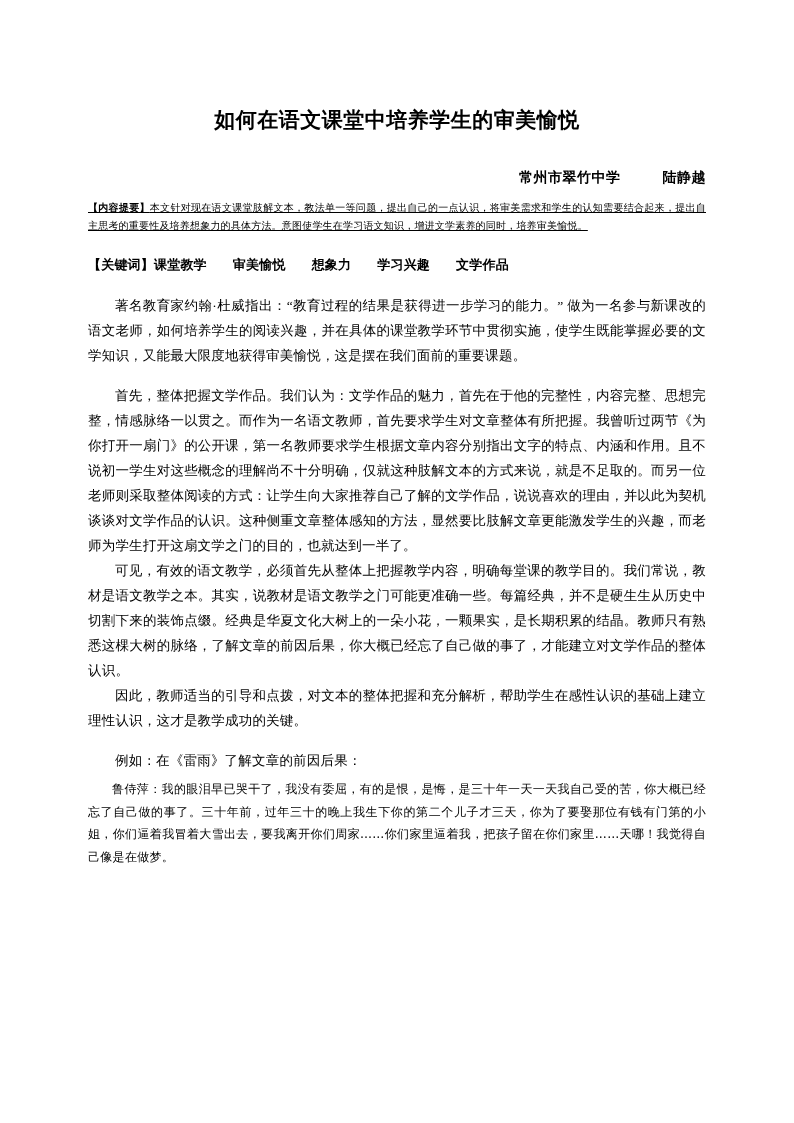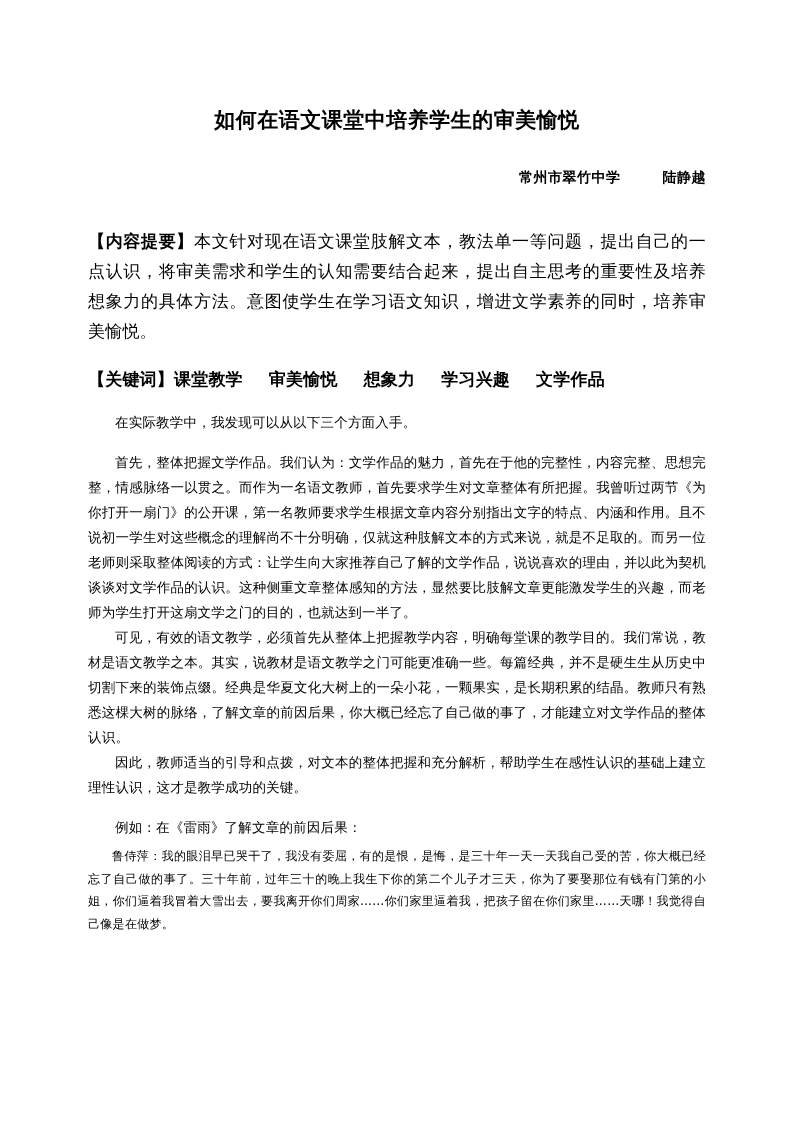--- a/index.html
+++ b/index.html
@@ -33,33 +33,34 @@
     font-size: 14px;
     font-weight: 700;
     margin-top: 34px;
     letter-spacing: 0.5px;
   }
   .byline .sep {
     display: inline-block;
     width: 34px;
   }
   .abstract {
-    margin-top: 40px;
-    font-size: 17px;
+    margin-top: 12px;
+    font-size: 10px;
     line-height: 1.75;
     text-align: justify;
     letter-spacing: 0.2px;
+    text-decoration: underline;
   }
   .abstract .lead,
   .keywords .lead {
     font-weight: 700;
   }
   .keywords {
     margin-top: 22px;
-    font-size: 17px;
+    font-size: 13px;
     font-weight: 700;
     letter-spacing: 0.2px;
   }
   .keywords .kw {
     display: inline-block;
     margin-right: 26px;
   }
   .body-block {
     margin-top: 20px;
   }
@@ -99,21 +100,21 @@
 
   <div class="abstract">
     <span class="lead">【内容提要】</span><span>本文针对现在语文课堂肢解文本，教法单一等问题，提出自己的一点认识，将审美需求和学生的认知需要结合起来，提出自主思考的重要性及培养想象力的具体方法。意图使学生在学习语文知识，增进文学素养的同时，培养审美愉悦。</span>
   </div>
 
   <div class="keywords">
     <span class="lead">【关键词】</span><span class="kw">课堂教学</span><span class="kw">审美愉悦</span><span class="kw">想象力</span><span class="kw">学习兴趣</span><span class="kw">文学作品</span>
   </div>
 
   <div class="body-block">
-    <p class="para">在实际教学中，我发现可以从以下三个方面入手。</p>
+    <p class="para gap">著名教育家约翰·杜威指出：“教育过程的结果是获得进一步学习的能力。” 做为一名参与新课改的语文老师，如何培养学生的阅读兴趣，并在具体的课堂教学环节中贯彻实施，使学生既能掌握必要的文学知识，又能最大限度地获得审美愉悦，这是摆在我们面前的重要课题。</p>
     <p class="para gap">首先，整体把握文学作品。我们认为：文学作品的魅力，首先在于他的完整性，内容完整、思想完整，情感脉络一以贯之。而作为一名语文教师，首先要求学生对文章整体有所把握。我曾听过两节《为你打开一扇门》的公开课，第一名教师要求学生根据文章内容分别指出文字的特点、内涵和作用。且不说初一学生对这些概念的理解尚不十分明确，仅就这种肢解文本的方式来说，就是不足取的。而另一位老师则采取整体阅读的方式：让学生向大家推荐自己了解的文学作品，说说喜欢的理由，并以此为契机谈谈对文学作品的认识。这种侧重文章整体感知的方法，显然要比肢解文章更能激发学生的兴趣，而老师为学生打开这扇文学之门的目的，也就达到一半了。</p>
     <p class="para">可见，有效的语文教学，必须首先从整体上把握教学内容，明确每堂课的教学目的。我们常说，教材是语文教学之本。其实，说教材是语文教学之门可能更准确一些。每篇经典，并不是硬生生从历史中切割下来的装饰点缀。经典是华夏文化大树上的一朵小花，一颗果实，是长期积累的结晶。教师只有熟悉这棵大树的脉络，了解文章的前因后果，你大概已经忘了自己做的事了，才能建立对文学作品的整体认识。</p>
     <p class="para">因此，教师适当的引导和点拨，对文本的整体把握和充分解析，帮助学生在感性认识的基础上建立理性认识，这才是教学成功的关键。</p>
     <p class="para gap">例如：在《雷雨》了解文章的前因后果：</p>
     <p class="quote">鲁侍萍：我的眼泪早已哭干了，我没有委屈，有的是恨，是悔，是三十年一天一天我自己受的苦，你大概已经忘了自己做的事了。三十年前，过年三十的晚上我生下你的第二个儿子才三天，你为了要娶那位有钱有门第的小姐，你们逼着我冒着大雪出去，要我离开你们周家……你们家里逼着我，把孩子留在你们家里……天哪！我觉得自己像是在做梦。</p>
   </div>
 
 </div>
 
 </body></html>

